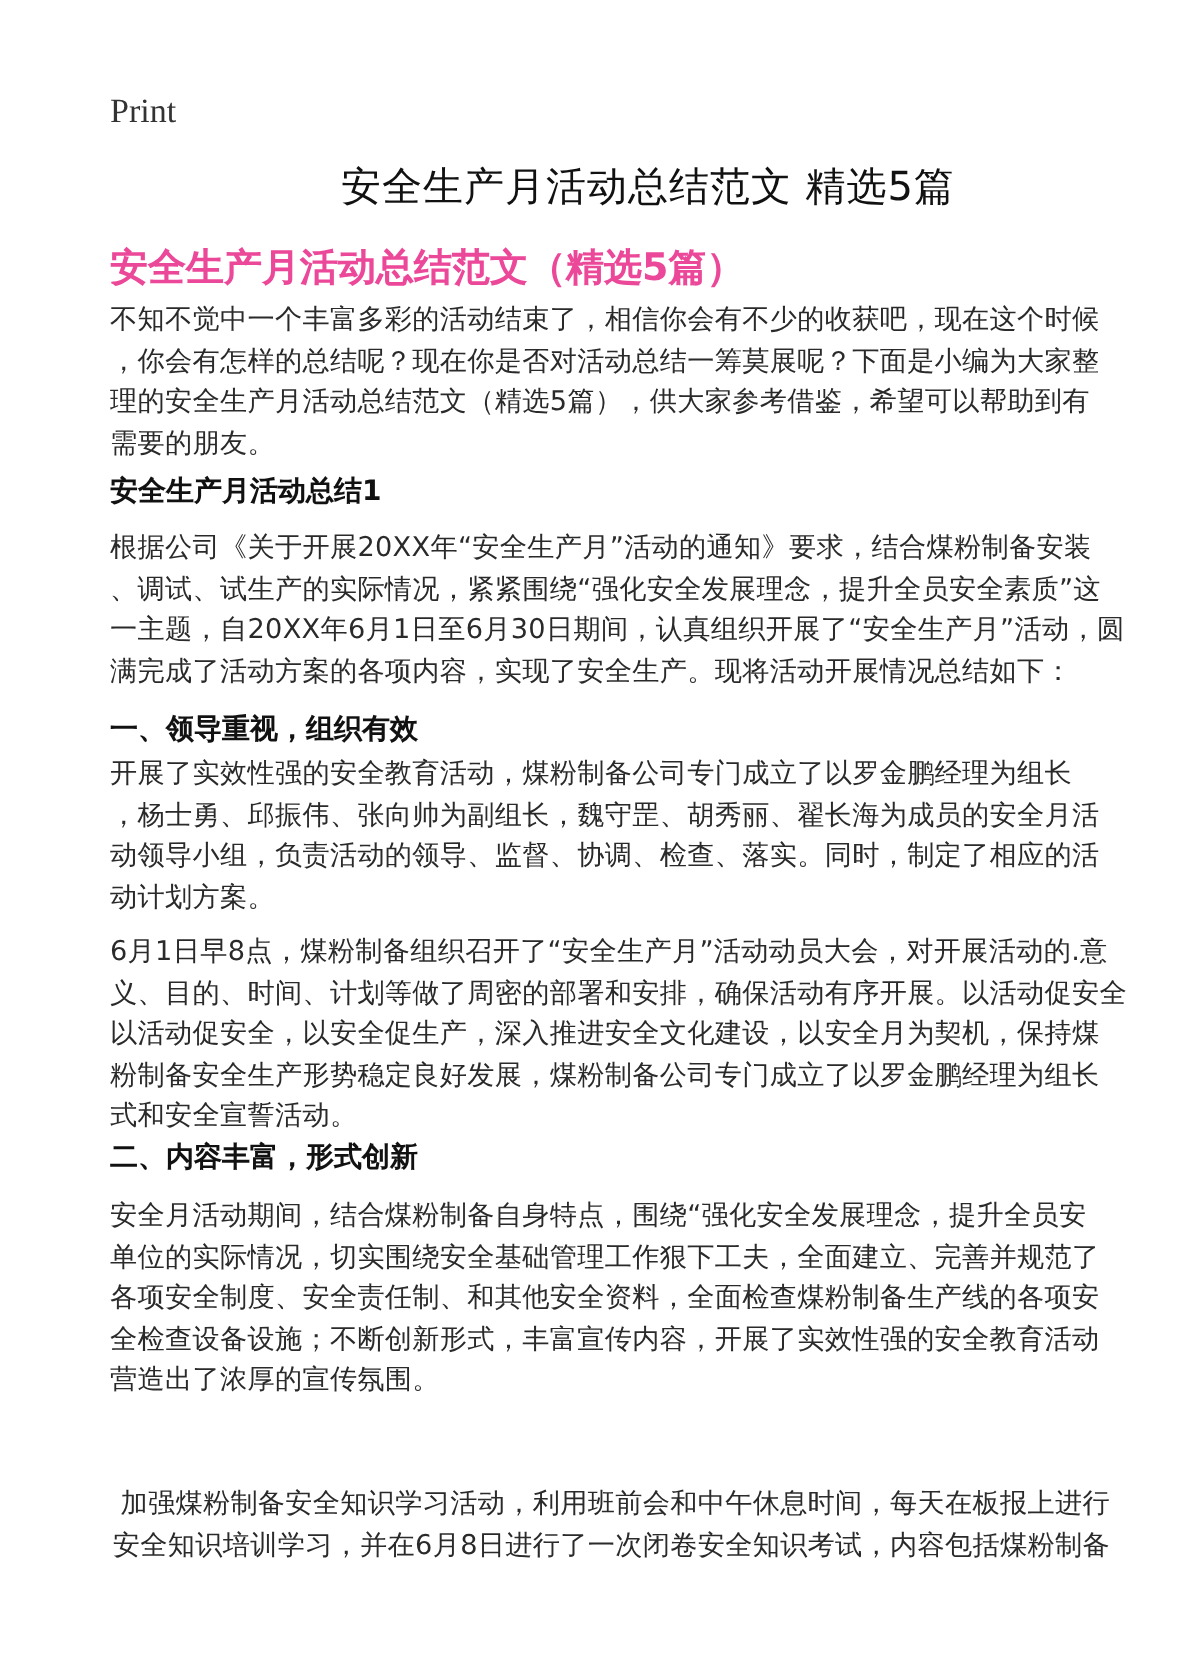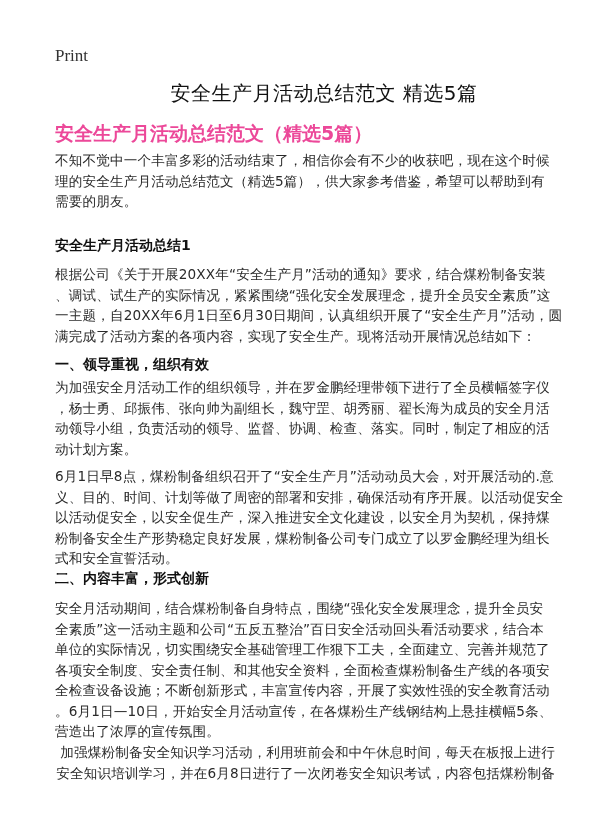--- a/index.html
+++ b/index.html
@@ -14,58 +14,57 @@
 </style>
 </head>
 <body>
 
 <div class="print">Print</div>
 <h1 class="title" style="margin:0;font-weight:normal;padding-left:24px;">安全生产月活动总结范文 精选5篇</h1>
 <div class="subtitle">安全生产月活动总结范文（精选5篇）</div>
 
 <div class="block" style="top:150px;">
   <span class="line">不知不觉中一个丰富多彩的活动结束了，相信你会有不少的收获吧，现在这个时候</span>
+  <span class="line">，你会有怎样的总结呢？现在你是否对活动总结一筹莫展呢？下面是小编为大家整</span>
   <span class="line">理的安全生产月活动总结范文（精选5篇），供大家参考借鉴，希望可以帮助到有</span>
   <span class="line">需要的朋友。</span>
 </div>
 
 <div class="heading" style="top:237px;">安全生产月活动总结1</div>
 
 <div class="block" style="top:264px;">
   <span class="line">根据公司《关于开展20XX年“安全生产月”活动的通知》要求，结合煤粉制备安装</span>
   <span class="line">、调试、试生产的实际情况，紧紧围绕“强化安全发展理念，提升全员安全素质”这</span>
   <span class="line">一主题，自20XX年6月1日至6月30日期间，认真组织开展了“安全生产月”活动，圆</span>
   <span class="line">满完成了活动方案的各项内容，实现了安全生产。现将活动开展情况总结如下：</span>
 </div>
 
 <div class="heading" style="top:356px;">一、领导重视，组织有效</div>
 
 <div class="block" style="top:377px;">
-  <span class="line">为加强安全月活动工作的组织领导，并在罗金鹏经理带领下进行了全员横幅签字仪</span>
+  <span class="line">开展了实效性强的安全教育活动，煤粉制备公司专门成立了以罗金鹏经理为组长</span>
   <span class="line">，杨士勇、邱振伟、张向帅为副组长，魏守罡、胡秀丽、翟长海为成员的安全月活</span>
   <span class="line">动领导小组，负责活动的领导、监督、协调、检查、落实。同时，制定了相应的活</span>
   <span class="line">动计划方案。</span>
 </div>
 
 <div class="block" style="top:466px;">
   <span class="line">6月1日早8点，煤粉制备组织召开了“安全生产月”活动动员大会，对开展活动的.意</span>
   <span class="line">义、目的、时间、计划等做了周密的部署和安排，确保活动有序开展。以活动促安全</span>
   <span class="line">以活动促安全，以安全促生产，深入推进安全文化建设，以安全月为契机，保持煤</span>
   <span class="line">粉制备安全生产形势稳定良好发展，煤粉制备公司专门成立了以罗金鹏经理为组长</span>
   <span class="line">式和安全宣誓活动。</span>
 </div>
 
 <div class="heading" style="top:570px;">二、内容丰富，形式创新</div>
 
 <div class="block" style="top:598px;">
   <span class="line">安全月活动期间，结合煤粉制备自身特点，围绕“强化安全发展理念，提升全员安</span>
-  <span class="line">全素质”这一活动主题和公司“五反五整治”百日安全活动回头看活动要求，结合本</span>
   <span class="line">单位的实际情况，切实围绕安全基础管理工作狠下工夫，全面建立、完善并规范了</span>
   <span class="line">各项安全制度、安全责任制、和其他安全资料，全面检查煤粉制备生产线的各项安</span>
   <span class="line">全检查设备设施；不断创新形式，丰富宣传内容，开展了实效性强的安全教育活动</span>
-  <span class="line">。6月1日—10日，开始安全月活动宣传，在各煤粉生产线钢结构上悬挂横幅5条、</span>
   <span class="line">营造出了浓厚的宣传氛围。</span>
 </div>
 
 <div class="block" style="top:742px;text-align:right;">
   <span class="line">加强煤粉制备安全知识学习活动，利用班前会和中午休息时间，每天在板报上进行</span>
   <span class="line">安全知识培训学习，并在6月8日进行了一次闭卷安全知识考试，内容包括煤粉制备</span>
 </div>
 
 </body></html>

